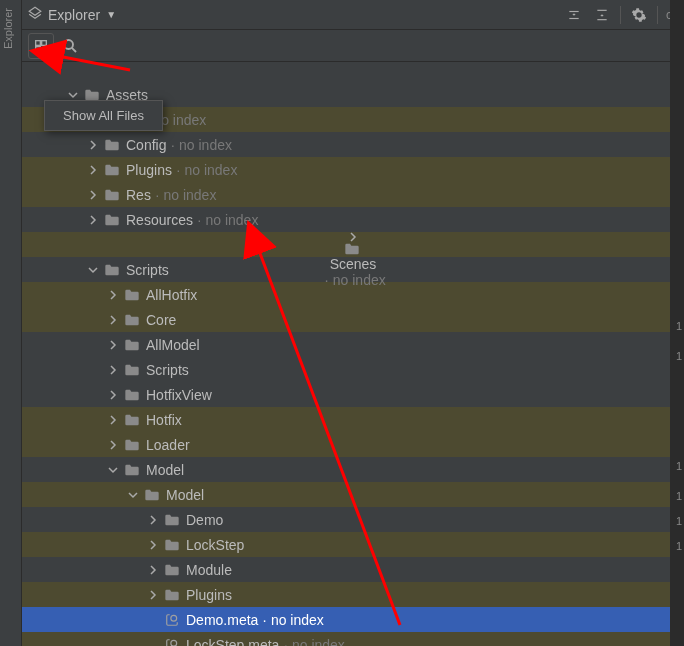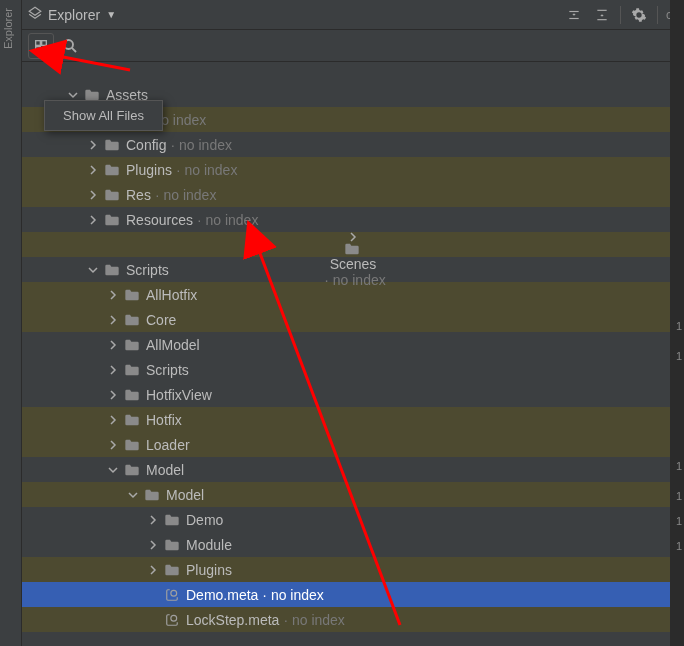--- a/index.html
+++ b/index.html
@@ -476,20 +476,33 @@
             <path d="M3 1 L7 5 L3 9" fill="none" stroke="#a9a9a9" stroke-width="1.5"></path>
           </svg>
         </span>
         <span class="folder-icon" style="margin-left: 4px;">
           <svg width="16" height="14" viewBox="0 0 24 20">
             <path d="M2 4a2 2 0 012-2h5l2 3h9a2 2 0 012 2v9a2 2 0 01-2 2H4a2 2 0 01-2-2V4z" fill="#8a8a8a"></path>
           </svg>
         </span>
         <span class="node-label">Demo</span>
       </div>
+      <div class="tree-row highlight-olive" style="padding-left: 124px;">
+        <span class="arrow">
+          <svg width="10" height="10" viewBox="0 0 10 10">
+            <path d="M3 1 L7 5 L3 9" fill="none" stroke="#a9a9a9" stroke-width="1.5"></path>
+          </svg>
+        </span>
+        <span class="folder-icon" style="margin-left: 4px;">
+          <svg width="16" height="14" viewBox="0 0 24 20">
+            <path d="M2 4a2 2 0 012-2h5l2 3h9a2 2 0 012 2v9a2 2 0 01-2 2H4a2 2 0 01-2-2V4z" fill="#8a8a8a"></path>
+          </svg>
+        </span>
+        <span class="node-label">LockStep</span>
+      </div>
       <div class="tree-row" style="padding-left: 124px;">
         <span class="arrow">
           <svg width="10" height="10" viewBox="0 0 10 10">
             <path d="M3 1 L7 5 L3 9" fill="none" stroke="#a9a9a9" stroke-width="1.5"></path>
           </svg>
         </span>
         <span class="folder-icon" style="margin-left: 4px;">
           <svg width="16" height="14" viewBox="0 0 24 20">
             <path d="M2 4a2 2 0 012-2h5l2 3h9a2 2 0 012 2v9a2 2 0 01-2 2H4a2 2 0 01-2-2V4z" fill="#8a8a8a"></path>
           </svg>

